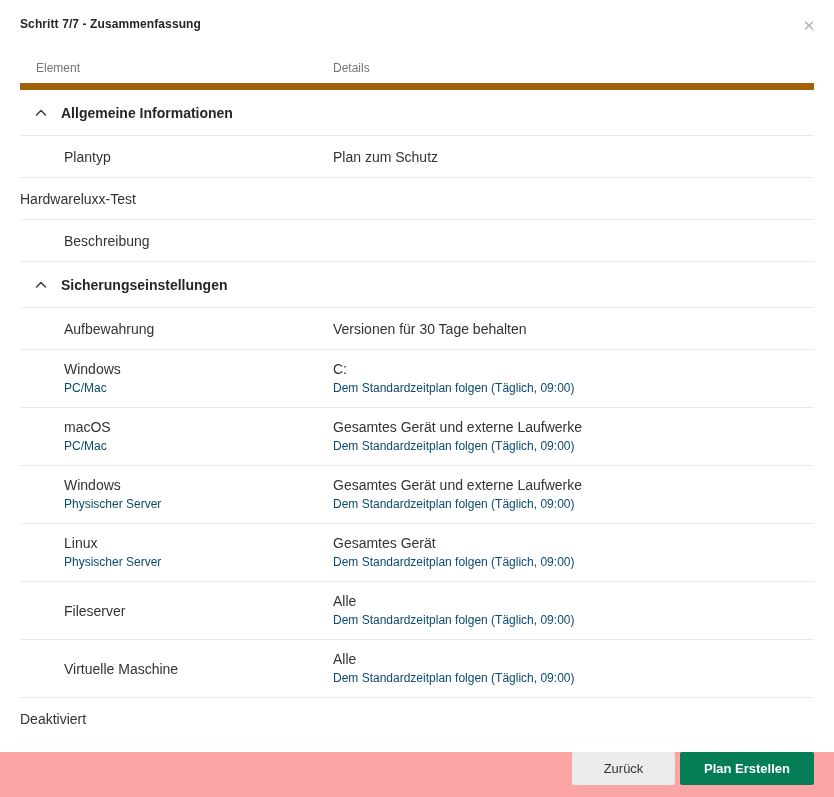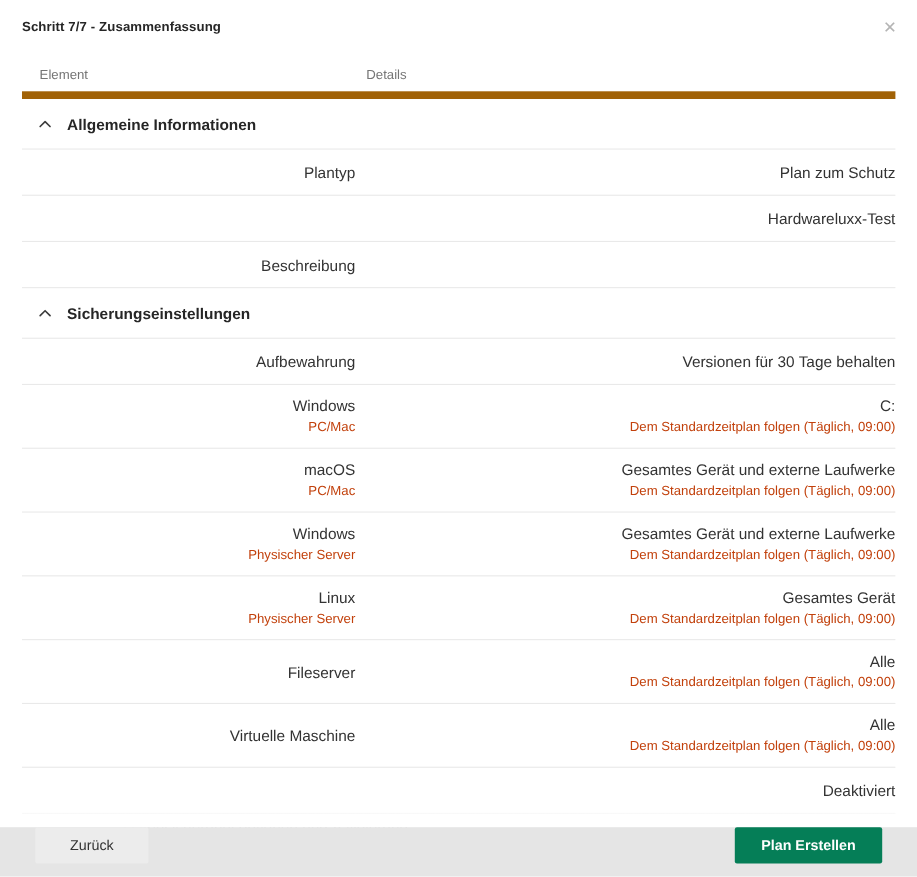--- a/index.html
+++ b/index.html
@@ -22,48 +22,48 @@
 
   
   .content{padding:0 20px;}
   .col-headers{
     display:flex;margin-top:30px;padding:0 0 8px 16px;
     border-bottom:7px solid #a16207;font-size:12px;color:#757575;
   }
   .col-headers .c1{width:297px;}
   .col-headers .c2{flex:1;}
 
-  .row{display:flex;align-items:center;border-bottom:1px solid #e9e9e9;text-align:right;}
+  .row{display:flex;align-items:center;border-bottom:1px solid #e9e9e9;}
   .section-row{min-height:45px;cursor:pointer;}
   .chev{width:14px;height:14px;margin:0 13px 0 14px;display:flex;align-items:center;justify-content:center;}
   .sec-title{font-size:14px;font-weight:700;color:#262626;}
 
   .data-row{min-height:41px;}
   .data-row.double{min-height:57px;}
   .cell-l{width:313px;box-sizing:border-box;padding:7px 10px 7px 44px;}
   .cell-r{flex:1;padding:7px 0;}
   .lbl,.det{font-size:14px;line-height:20px;color:#333333;}
-  .sub,.subdet{font-size:12px;line-height:19px;color:#c2410c;}
+  .sub,.subdet{font-size:12px;line-height:19px;color:#0c4a6e;}
 
   
   .clipped-row{
     height:20px;overflow:hidden;padding-left:92px;margin-top:4px;
     font-size:14px;color:#a8a8a8;opacity:.45;filter:blur(.7px);
     white-space:nowrap;
   }
 
   
   .fade{
     position:absolute;left:0;right:0;bottom:45px;height:28px;pointer-events:none;
     background:linear-gradient(to bottom, rgba(255,255,255,0.05), #ffffff 80%);
   }
   .footer{
-    position:absolute;left:0;right:0;bottom:0;height:45px;background:#e5e5e5;
-    display:flex;justify-content:space-between;align-items:flex-start;gap:5px;
-    padding:0 32px;box-sizing:border-box;
+    position:absolute;left:0;right:0;bottom:0;height:45px;background:#fca5a5;
+    display:flex;justify-content:flex-end;align-items:flex-start;gap:5px;
+    padding:0 20px;box-sizing:border-box;
   }
   .btn{
     height:33px;border:none;border-radius:2px;cursor:pointer;
     font-family:inherit;font-size:13px;line-height:33px;padding:0;
   }
   .btn-back{background:#ececec;color:#333333;width:103px;font-weight:400;}
   .btn-create{background:#057e57;color:#ffffff;width:134px;font-weight:700;}
 </style>
 </head>
 <body>

